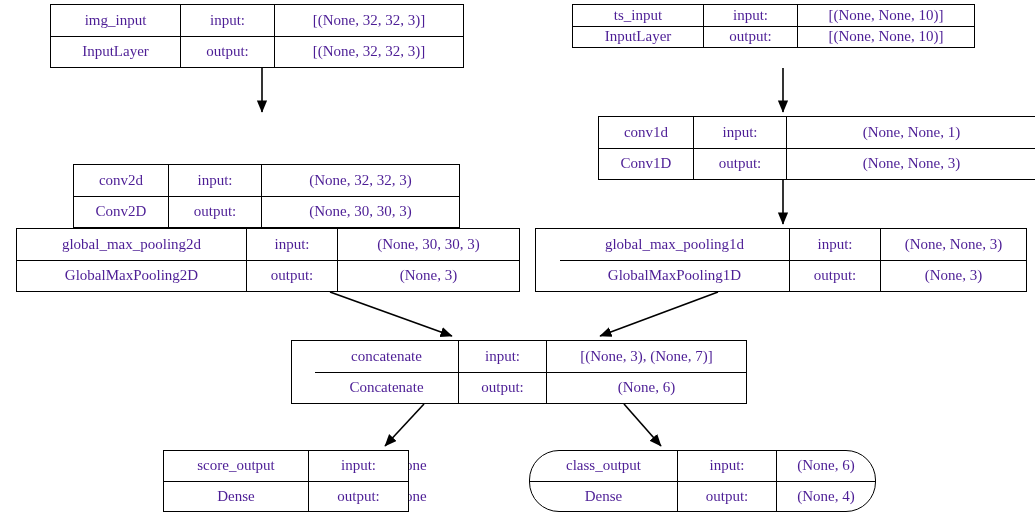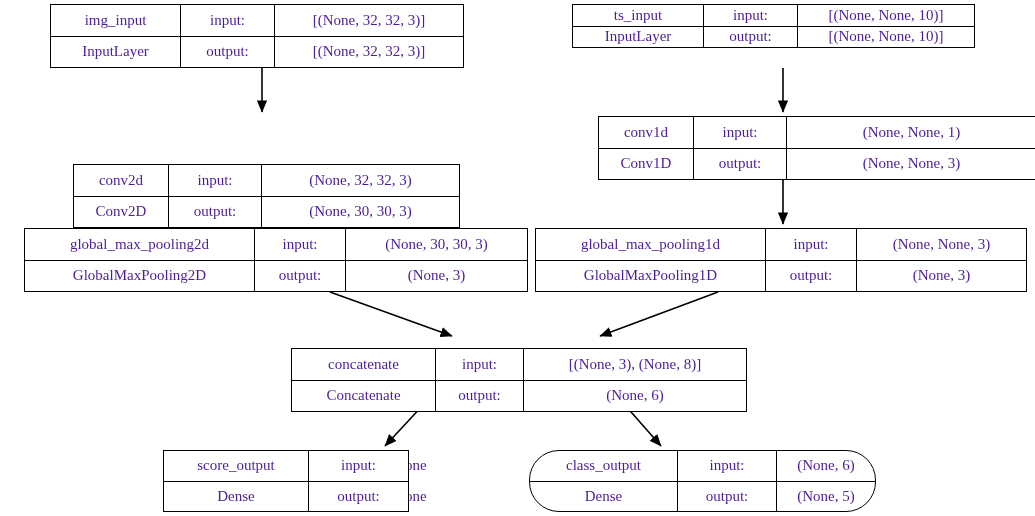--- a/index.html
+++ b/index.html
@@ -131,51 +131,51 @@
       <div class="cell c-label" style="width: 93px; flex: 0 0 93px;">input:</div>
       <div class="cell c-shape" style="flex: 1 1 auto;">(None, None, 1)</div>
     </div>
     <div class="node-row">
       <div class="cell c-name" style="width: 95px; flex: 0 0 95px;">Conv1D</div>
       <div class="cell c-label" style="width: 93px; flex: 0 0 93px;">output:</div>
       <div class="cell c-shape" style="flex: 1 1 auto;">(None, None, 3)</div>
     </div>
   </div>
 
-  <div class="node" style="left: 24px; top: 228px; width: 504px; height: 64px; justify-content: center;">
+  <div class="node" style="left: 16px; top: 228px; width: 504px; height: 64px; justify-content: center;">
     <div class="node-row row-top">
       <div class="cell c-name" style="width: 230px; flex: 0 0 230px;">global_max_pooling2d</div>
       <div class="cell c-label" style="width: 91px; flex: 0 0 91px;">input:</div>
       <div class="cell c-shape" style="flex: 1 1 auto;">(None, 30, 30, 3)</div>
     </div>
     <div class="node-row">
       <div class="cell c-name" style="width: 230px; flex: 0 0 230px;">GlobalMaxPooling2D</div>
       <div class="cell c-label" style="width: 91px; flex: 0 0 91px;">output:</div>
       <div class="cell c-shape" style="flex: 1 1 auto;">(None, 3)</div>
     </div>
   </div>
 
-  <div class="node" style="left: 535px; top: 228px; width: 492px; height: 64px;">
+  <div class="node" style="left: 535px; top: 228px; width: 492px; height: 64px; padding-left: 24px;">
     <div class="node-row row-top">
       <div class="cell c-name" style="width: 230px; flex: 0 0 230px;">global_max_pooling1d</div>
       <div class="cell c-label" style="width: 91px; flex: 0 0 91px;">input:</div>
       <div class="cell c-shape" style="flex: 1 1 auto;">(None, None, 3)</div>
     </div>
     <div class="node-row">
       <div class="cell c-name" style="width: 230px; flex: 0 0 230px;">GlobalMaxPooling1D</div>
       <div class="cell c-label" style="width: 91px; flex: 0 0 91px;">output:</div>
       <div class="cell c-shape" style="flex: 1 1 auto;">(None, 3)</div>
     </div>
   </div>
 
-  <div class="node" style="left: 291px; top: 348px; width: 456px; height: 64px;">
+  <div class="node" style="left: 291px; top: 340px; width: 456px; height: 64px; padding-left: 23px;">
     <div class="node-row row-top">
       <div class="cell c-name" style="width: 144px; flex: 0 0 144px;">concatenate</div>
       <div class="cell c-label" style="width: 88px; flex: 0 0 88px;">input:</div>
-      <div class="cell c-shape" style="flex: 1 1 auto;">[(None, 3), (None, 8)]</div>
+      <div class="cell c-shape" style="flex: 1 1 auto;">[(None, 3), (None, 7)]</div>
     </div>
     <div class="node-row">
       <div class="cell c-name" style="width: 144px; flex: 0 0 144px;">Concatenate</div>
       <div class="cell c-label" style="width: 88px; flex: 0 0 88px;">output:</div>
       <div class="cell c-shape" style="flex: 1 1 auto;">(None, 6)</div>
     </div>
   </div>
 
   <div class="node" style="left: 163px; top: 450px; width: 246px; height: 62px;">
     <div class="node-row row-top">
@@ -192,17 +192,17 @@
 
   <div class="node" style="left: 529px; top: 450px; width: 347px; height: 62px; border-radius: 30px;">
     <div class="node-row row-top">
       <div class="cell c-name" style="width: 148px; flex: 0 0 148px;">class_output</div>
       <div class="cell c-label" style="width: 99px; flex: 0 0 99px;">input:</div>
       <div class="cell c-shape" style="flex: 1 1 auto;">(None, 6)</div>
     </div>
     <div class="node-row">
       <div class="cell c-name" style="width: 148px; flex: 0 0 148px;">Dense</div>
       <div class="cell c-label" style="width: 99px; flex: 0 0 99px;">output:</div>
-      <div class="cell c-shape" style="flex: 1 1 auto;">(None, 5)</div>
+      <div class="cell c-shape" style="flex: 1 1 auto;">(None, 4)</div>
     </div>
   </div>
 
 </div>
 
 </body></html>

